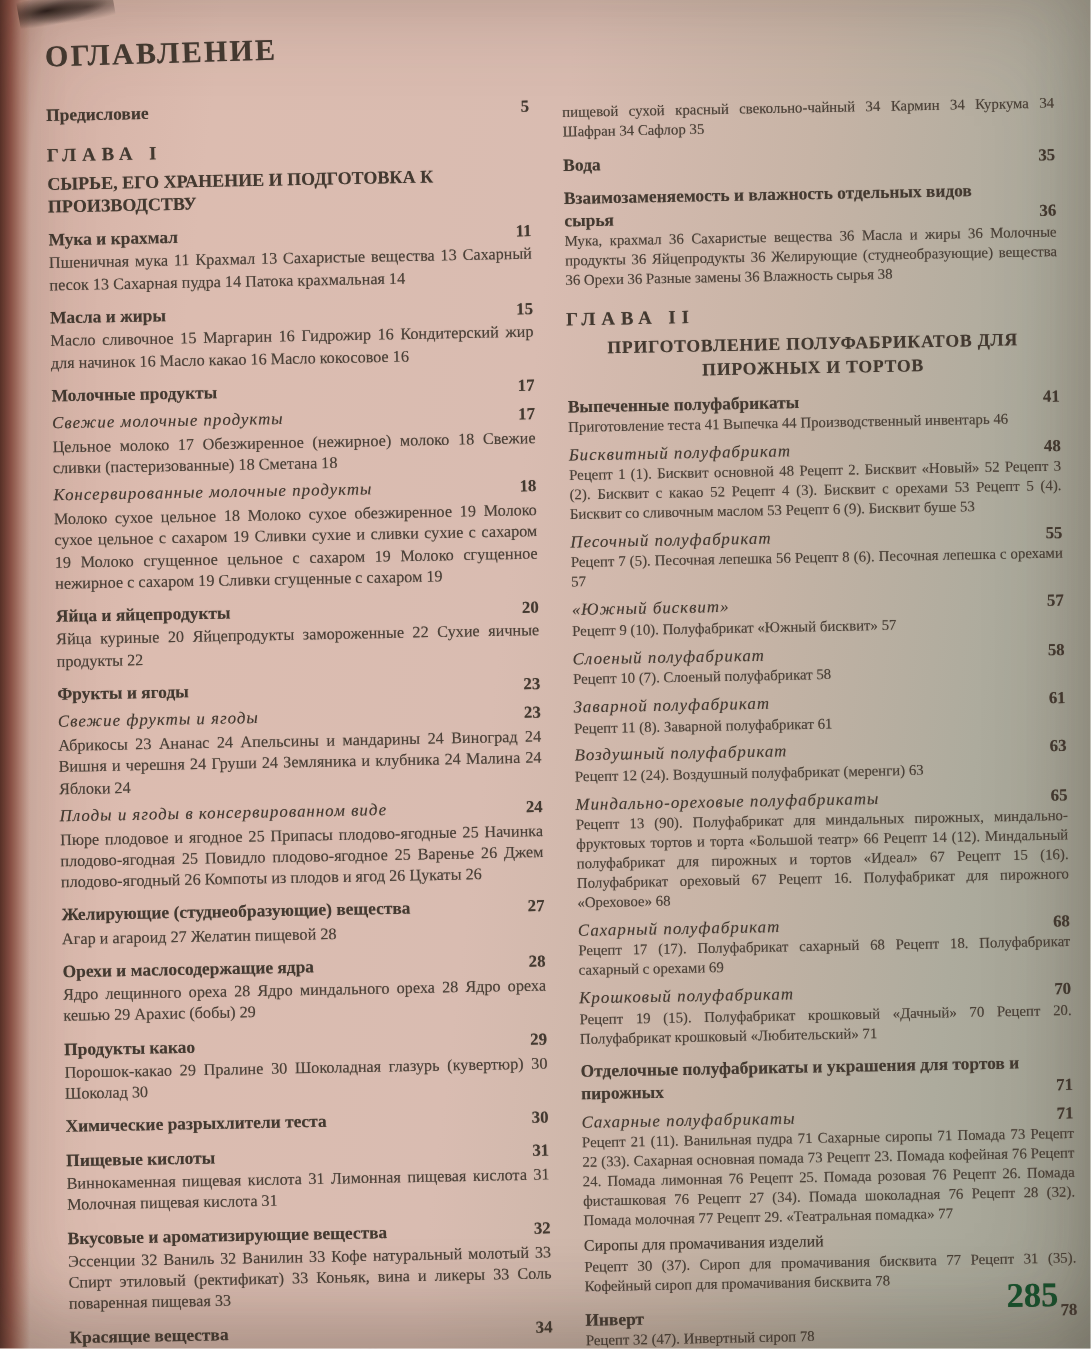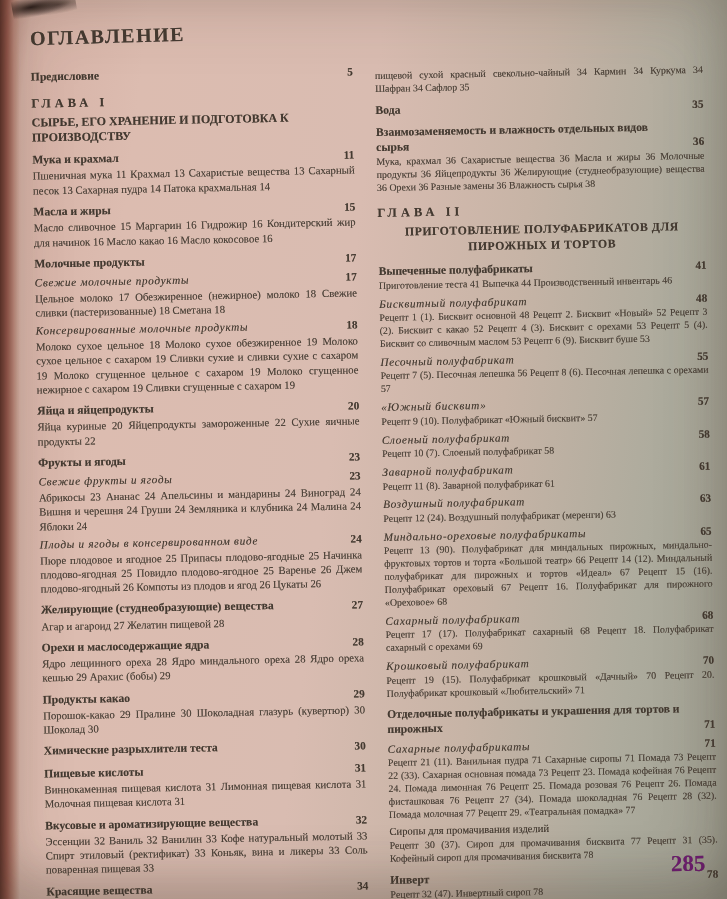--- a/index.html
+++ b/index.html
@@ -36,21 +36,21 @@
   .h{color:#443a31;}
   .st-b>.hrow>.h{font-weight:700;font-size:11.6px;}
   .st-i>.hrow>.h{font-style:italic;letter-spacing:.7px;font-size:11.2px;}
   .st-p>.hrow>.h{font-size:10.6px;}
   .pg{font-weight:700;font-size:11.2px;white-space:nowrap;color:#443a31;}
   .bd{text-align:justify;margin-top:1px;}
   .col-right .bd{font-size:9.9px;}
   .carryover{text-align:justify;}
   .bd:empty{display:none;}
 
-  .book-page-number{position:absolute;right:22px;bottom:22px;font-size:23px;font-weight:700;color:#701a75;transform:rotate(-1deg);}
+  .book-page-number{position:absolute;right:22px;bottom:22px;font-size:23px;font-weight:700;color:#14532d;transform:rotate(-1deg);}
   .txt{text-shadow:0 0 .5px rgba(75,65,55,.55);}
 </style>
 </head>
 <body>
 
 <div class="binding"></div>
 <div class="smudge"></div>
 
 <div class="sheet">
 

